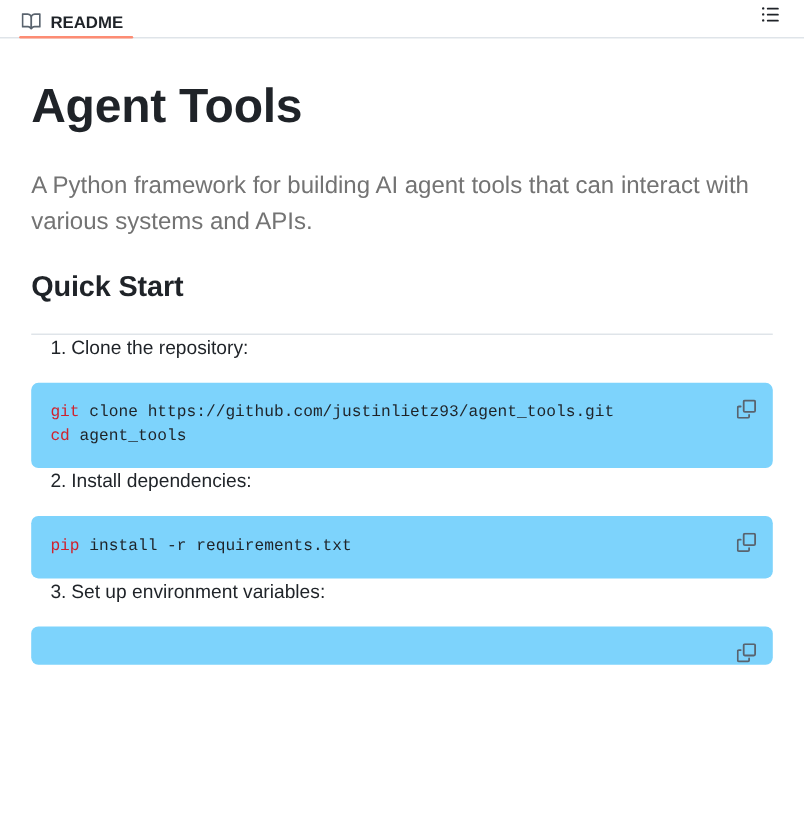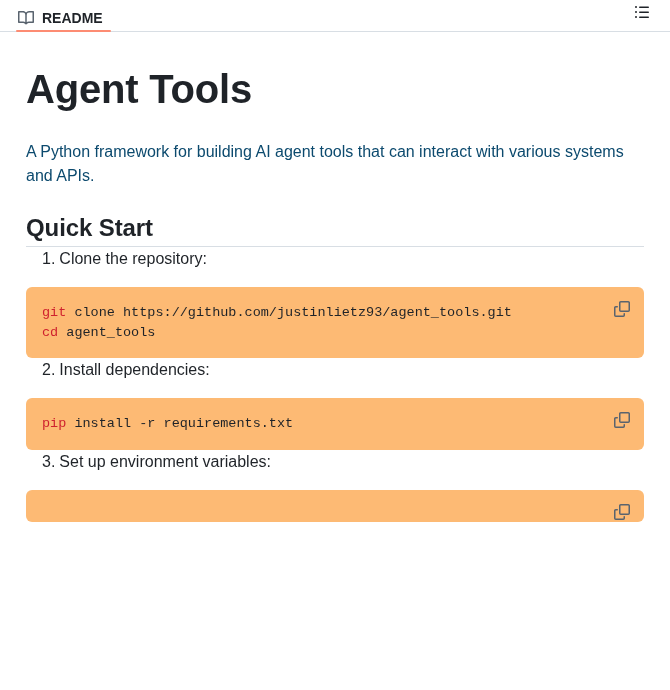--- a/index.html
+++ b/index.html
@@ -66,52 +66,52 @@
   h1.title {
     font-size: 40px;
     line-height: 1.25;
     font-weight: 700;
     margin: 8px 0 0 0;
     padding-bottom: 10px;
     letter-spacing: -0.2px;
   }
 
   p.intro {
-    font-size: 16px;
+    font-size: 20px;
     line-height: 1.5;
     margin: 16px 0 0 0;
-    color: #0c4a6e;
+    color: #737373;
     max-width: 600px;
   }
 
   h2.section {
     font-size: 24px;
     font-weight: 700;
     margin: 26px 0 0 0;
-    padding-bottom: 4px;
+    padding-bottom: 24px;
     border-bottom: 1px solid #d8dee4;
     letter-spacing: -0.1px;
   }
 
   ol.steps {
     margin: 0;
     padding: 0;
     list-style: none;
   }
   li.step {
     font-size: 16px;
     line-height: 1.5;
     margin: 0 0 0 0;
     padding-left: 16px;
   }
   li.step .num { margin-right: 4px; }
 
   .codeblock {
     position: relative;
-    background: #fdba74;
+    background: #7dd3fc;
     border-radius: 6px;
     margin-top: 16px;
     padding: 16px;
     overflow: hidden;
   }
   .codeblock pre {
     margin: 0;
     font-family: "Liberation Mono", "DejaVu Sans Mono", monospace;
     font-size: 13.5px;
     line-height: 1.45;

